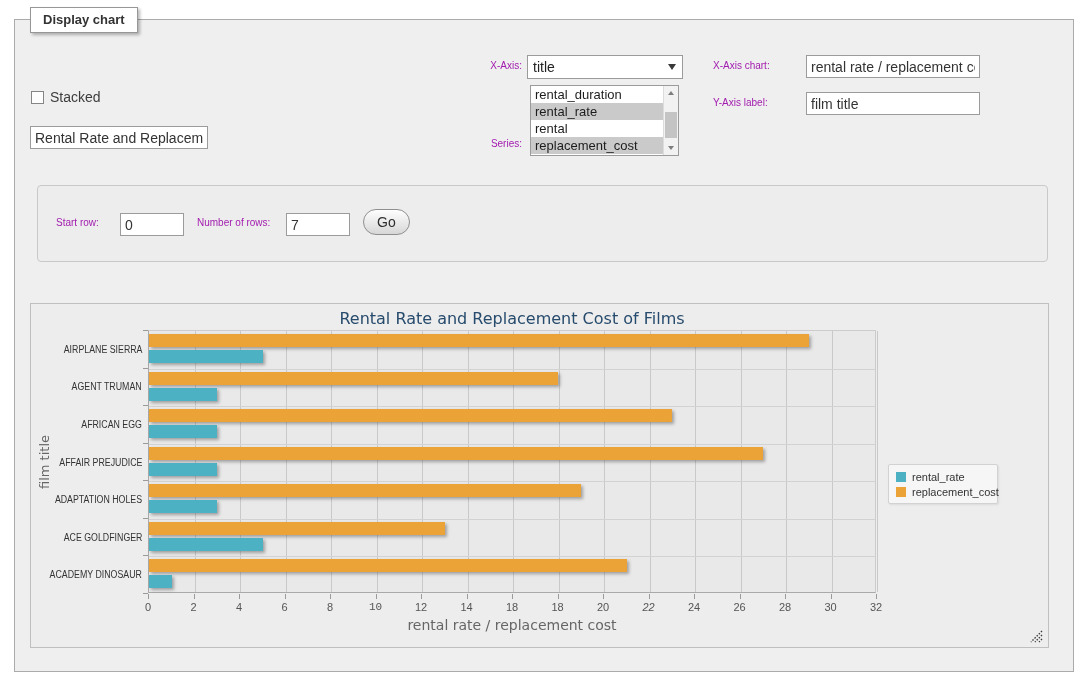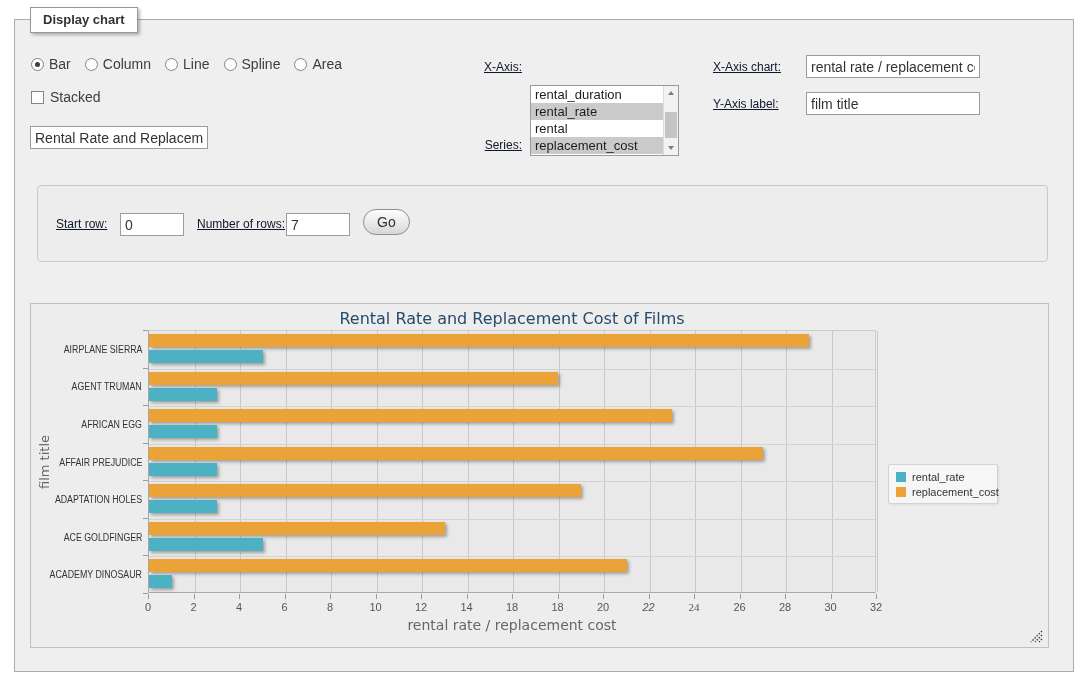--- a/index.html
+++ b/index.html
@@ -6,21 +6,21 @@
   html,body { width:1081px; height:681px; background:#ffffff; overflow:hidden;
     font-family:"Liberation Sans", sans-serif; color:#3d3d3d; }
 
   .panel { position:absolute; left:14px; top:19px; width:1060px; height:653px;
     background:#efefef; border:1px solid #ababab; }
 
   .panel-tab { position:absolute; left:15px; top:-13px; background:#ffffff;
     border:1px solid #979797; box-shadow:2px 2px 3px rgba(0,0,0,0.28);
     padding:4px 12px 5px 12px; font-weight:bold; font-size:13px; color:#333; }
 
-  .lbl { position:absolute; font-size:12px; color:#0f172a; white-space:nowrap;text-decoration:underline; }
+  .lbl { position:absolute; font-size:10px; color:#a21caf; white-space:nowrap; }
   .lbl.r { text-align:right; }
 
   
   .radio-row { position:absolute; left:16px; top:36px; display:flex; align-items:center; gap:14px; }
   .radio-item { display:flex; align-items:center; gap:5px; font-size:14px; cursor:default; }
   .radio { width:13px; height:13px; border:1px solid #858585; border-radius:50%; background:#fdfdfd; position:relative; }
   .radio.checked::after { content:""; position:absolute; left:3px; top:3px; width:5px; height:5px; border-radius:50%; background:#3c3c3c; }
   .check-row { position:absolute; left:16px; top:69px; display:flex; align-items:center; gap:6px; font-size:14px; }
   .checkbox { width:13px; height:13px; border:1px solid #858585; background:#fdfdfd; }
 
@@ -86,51 +86,33 @@
   .legend-item { display:flex; align-items:center; gap:6px; height:15px; font-size:11px; color:#333; }
   .legend-swatch { width:10px; height:10px; flex:0 0 10px; }
   .grip { position:absolute; right:5px; bottom:4px; width:13px; height:13px; cursor:se-resize; }
 </style>
 </head>
 <body>
 
 <div class="panel">
   <div class="panel-tab">Display chart</div>
 
-  <div class="radio-row">
-      <span class="radio-item">
-        <span class="radio checked"></span>
-        <span>Bar</span>
-      </span>
-      <span class="radio-item">
-        <span class="radio"></span>
-        <span>Column</span>
-      </span>
-      <span class="radio-item">
-        <span class="radio"></span>
-        <span>Line</span>
-      </span>
-      <span class="radio-item">
-        <span class="radio"></span>
-        <span>Spline</span>
-      </span>
-      <span class="radio-item">
-        <span class="radio"></span>
-        <span>Area</span>
-      </span>
-    </div>
 
   <div class="check-row">
     <span class="checkbox"></span>
     <span>Stacked</span>
   </div>
 
   <input type="text" class="title-input" value="Rental Rate and Replacement Cost of Films" style="">
 
   <span class="lbl r" style="left:420px; top:40px; width:87px;">X-Axis:</span>
+  <div class="select">
+    <span>title</span>
+    <span class="arrow"></span>
+  </div>
 
   <span class="lbl r" style="left:420px; top:118px; width:87px;">Series:</span>
   <div class="listbox">
     <div class="opts">
         <div class="opt">rental_duration</div>
         <div class="opt sel">rental_rate</div>
         <div class="opt">rental</div>
         <div class="opt sel">replacement_cost</div>
       </div>
     <div class="sb">
@@ -231,28 +213,28 @@
         <div class="x-tick" style="left: 637px;"></div>
         <div class="x-tick" style="left: 682.5px;"></div>
         <div class="x-tick" style="left: 728px;"></div>
       </div>
     <div class="x-tick-labels">
         <div class="x-tick-label" style="left: 0px;">0</div>
         <div class="x-tick-label" style="left: 45.5px;">2</div>
         <div class="x-tick-label" style="left: 91px;">4</div>
         <div class="x-tick-label" style="left: 136.5px;">6</div>
         <div class="x-tick-label" style="left: 182px;">8</div>
-        <div class="x-tick-label" style="left: 227.5px;">10</div>
+        <div class="x-tick-label" style="left: 227.5px; font-family: Liberation Mono, monospace;">10</div>
         <div class="x-tick-label" style="left: 273px;">12</div>
         <div class="x-tick-label" style="left: 318.5px;">14</div>
         <div class="x-tick-label" style="left: 364px;">18</div>
         <div class="x-tick-label" style="left: 409.5px;">18</div>
         <div class="x-tick-label" style="left: 455px;">20</div>
         <div class="x-tick-label" style="left: 500.5px; font-style: italic;">22</div>
-        <div class="x-tick-label" style="left: 546px; font-family: Liberation Serif, serif;">24</div>
+        <div class="x-tick-label" style="left: 546px;">24</div>
         <div class="x-tick-label" style="left: 591.5px;">26</div>
         <div class="x-tick-label" style="left: 637px;">28</div>
         <div class="x-tick-label" style="left: 682.5px;">30</div>
         <div class="x-tick-label" style="left: 728px;">32</div>
       </div>
     <div class="x-axis-label">rental rate / replacement cost</div>
     <div class="legend">
         <div class="legend-item">
           <span class="legend-swatch" style="background: rgb(77, 177, 196);"></span>
           <span>rental_rate</span>

